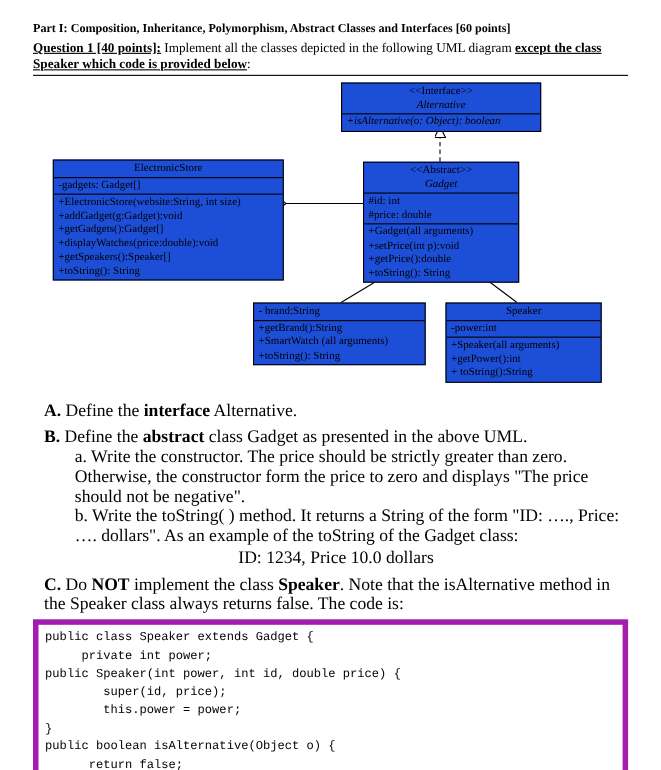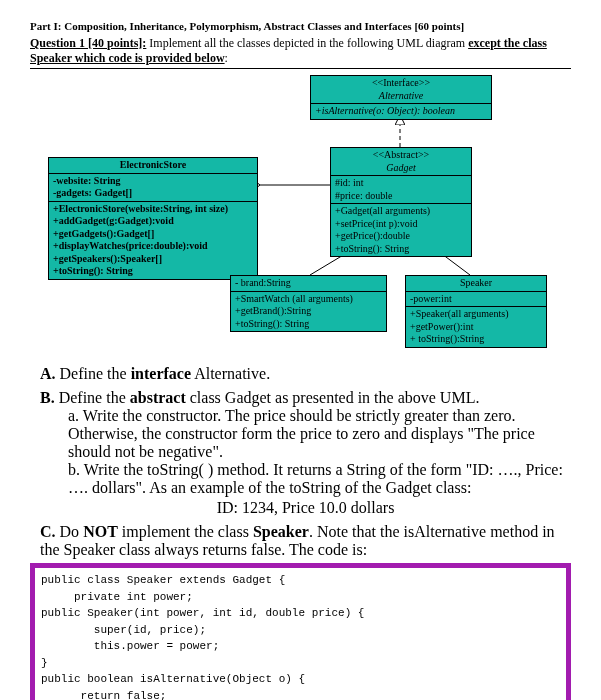--- a/index.html
+++ b/index.html
@@ -26,21 +26,21 @@
   .underline { text-decoration: underline; }
   .diagram {
     position: relative;
     height: 280px;
     margin-top: 6px;
     margin-bottom: 10px;
   }
   .uml {
     position: absolute;
     border: 1px solid #000;
-    background: #14b8a6;
+    background: #1d4ed8;
     font-size: 10px;
     line-height: 1.25;
   }
   .uml .title {
     text-align: center;
     border-bottom: 1px solid #000;
     padding: 1px 2px;
   }
   .uml .section {
     border-bottom: 1px solid #000;
@@ -103,24 +103,23 @@
   </svg>
 
   <div class="uml" style="left:280px; top:0; width:180px;">
     <div class="title">
       <span>&lt;&lt;Interface&gt;&gt;</span><br>
       <span class="italic">Alternative</span>
     </div>
     <div class="section italic">+isAlternative(o: Object): boolean</div>
   </div>
 
-  <div class="uml" style="left:18px; top:82px; width:208px;font-weight:bold;">
+  <div class="uml" style="left:18px; top:70px; width:208px;">
     <div class="title">ElectronicStore</div>
     <div class="section">
-      <div>-website: String</div>
       <div>-gadgets: Gadget[]</div>
     </div>
     <div class="section">
       <div>+ElectronicStore(website:String, int size)</div>
       <div>+addGadget(g:Gadget):void</div>
       <div>+getGadgets():Gadget[]</div>
       <div>+displayWatches(price:double):void</div>
       <div>+getSpeakers():Speaker[]</div>
       <div>+toString(): String</div>
     </div>
@@ -139,22 +138,22 @@
       <div>+Gadget(all arguments)</div>
       <div>+setPrice(int p):void</div>
       <div>+getPrice():double</div>
       <div>+toString(): String</div>
     </div>
   </div>
 
   <div class="uml" style="left:200px; top:200px; width:155px;">
     <div class="section">- brand:String</div>
     <div class="section">
+      <div>+getBrand():String</div>
       <div>+SmartWatch (all arguments)</div>
-      <div>+getBrand():String</div>
       <div>+toString(): String</div>
     </div>
   </div>
 
   <div class="uml" style="left:375px; top:200px; width:140px;">
     <div class="title">Speaker</div>
     <div class="section">-power:int</div>
     <div class="section">
       <div>+Speaker(all arguments)</div>
       <div>+getPower():int</div>

